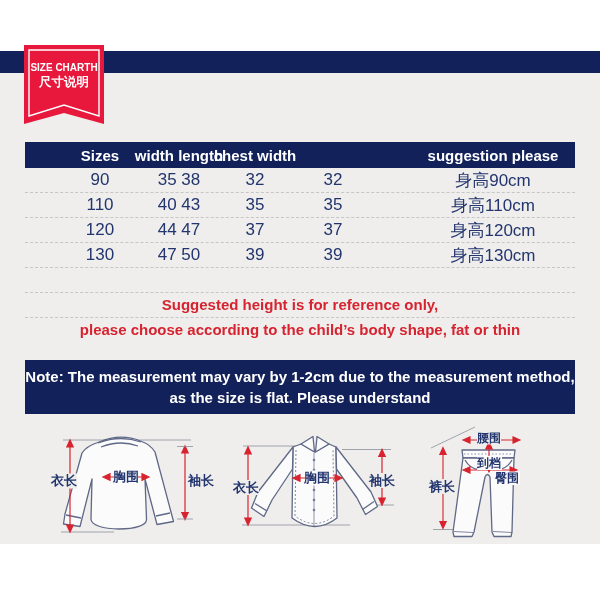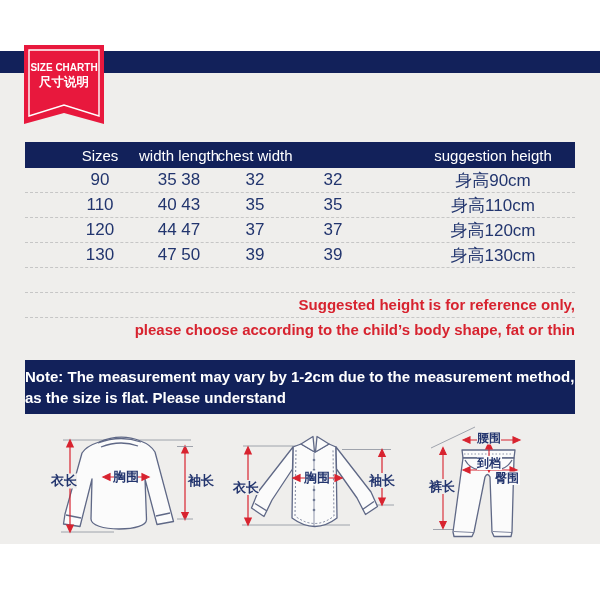--- a/index.html
+++ b/index.html
@@ -8,33 +8,33 @@
     width:600px;height:600px;position:relative;overflow:hidden;
     background:#ffffff;
     font-family:"Liberation Sans", sans-serif;
   }
   .top-strip{position:absolute;left:0;top:51px;width:600px;height:22px;background:var(--navy,#12215a)}
   .gray-panel{position:absolute;left:0;top:73px;width:600px;height:471px;background:var(--bg_gray,#efeeec)}
   .ribbon{position:absolute;left:24px;top:45px;width:80px;height:80px}
 
   
   .thead{position:absolute;left:25px;top:142px;width:550px;height:26px;background:var(--navy,#12215a)}
-  .thead .cell{color:#fff;font-weight:normal;font-size:15px}
+  .thead .cell{color:#fff;font-weight:bold;font-size:15px}
   .tbody{position:absolute;left:25px;top:168px;width:550px}
   .trow{position:relative;height:24px;border-bottom:1px dashed #c6c6c6}
   .trow .cell{color:var(--table_text,#22356e);font-size:17px}
   .cell{position:absolute;top:50%;transform:translate(-50%,-50%);white-space:nowrap}
   .p1{left:75px}.p2{left:154px}.p3{left:230px}.p4{left:308px}.p5{left:468px}
 
-  .red-row{position:relative;height:24px;line-height:24px;text-align:right;
+  .red-row{position:relative;height:24px;line-height:24px;text-align:center;
     color:var(--red_text,#d7232f);font-weight:bold;font-size:15px;white-space:nowrap}
   .red-row.dashed{border-bottom:1px dashed #c6c6c6}
 
   .note-bar{position:absolute;left:25px;top:360px;width:550px;height:54px;background:var(--navy,#12215a);
-    color:#fff;font-weight:bold;font-size:15px;}
+    color:#fff;font-weight:bold;font-size:15px;text-align:center}
   .note-bar .nl{line-height:21px}
   .note-bar .nl:first-child{margin-top:6px}
 
   .diag{position:absolute}
   .d-tee{left:35px;top:428px}
   .d-shirt{left:210px;top:428px}
   .d-pants{left:425px;top:424px}
   svg text{font-family:"Liberation Sans", sans-serif}
 </style>
 </head>
@@ -47,21 +47,21 @@
   <polygon points="0,0 80,0 80,79 40,68 0,79" fill="#e8183d"></polygon>
   <polygon points="5,5 75,5 75,71 40,60 5,71" fill="none" stroke="#ffffff" stroke-width="1.4"></polygon>
   <text x="40" y="26" text-anchor="middle" font-size="10" font-weight="bold" fill="#ffffff">SIZE CHARTH</text>
   <text x="40" y="41" text-anchor="middle" font-size="12.5" font-weight="bold" fill="#ffffff">尺寸说明</text>
 </svg>
 
 <div class="thead">
   <span class="cell p1">Sizes</span>
   <span class="cell p2">width length</span>
   <span class="cell p3">chest width</span>
-  <span class="cell p5">suggestion heigth</span>
+  <span class="cell p5">suggestion please</span>
 </div>
 
 <div class="tbody">
   <div class="trow">
     <span class="cell p1">90</span>
     <span class="cell p2">35 38</span>
     <span class="cell p3">32</span>
     <span class="cell p4">32</span>
     <span class="cell p5">身高90cm</span>
   </div>

